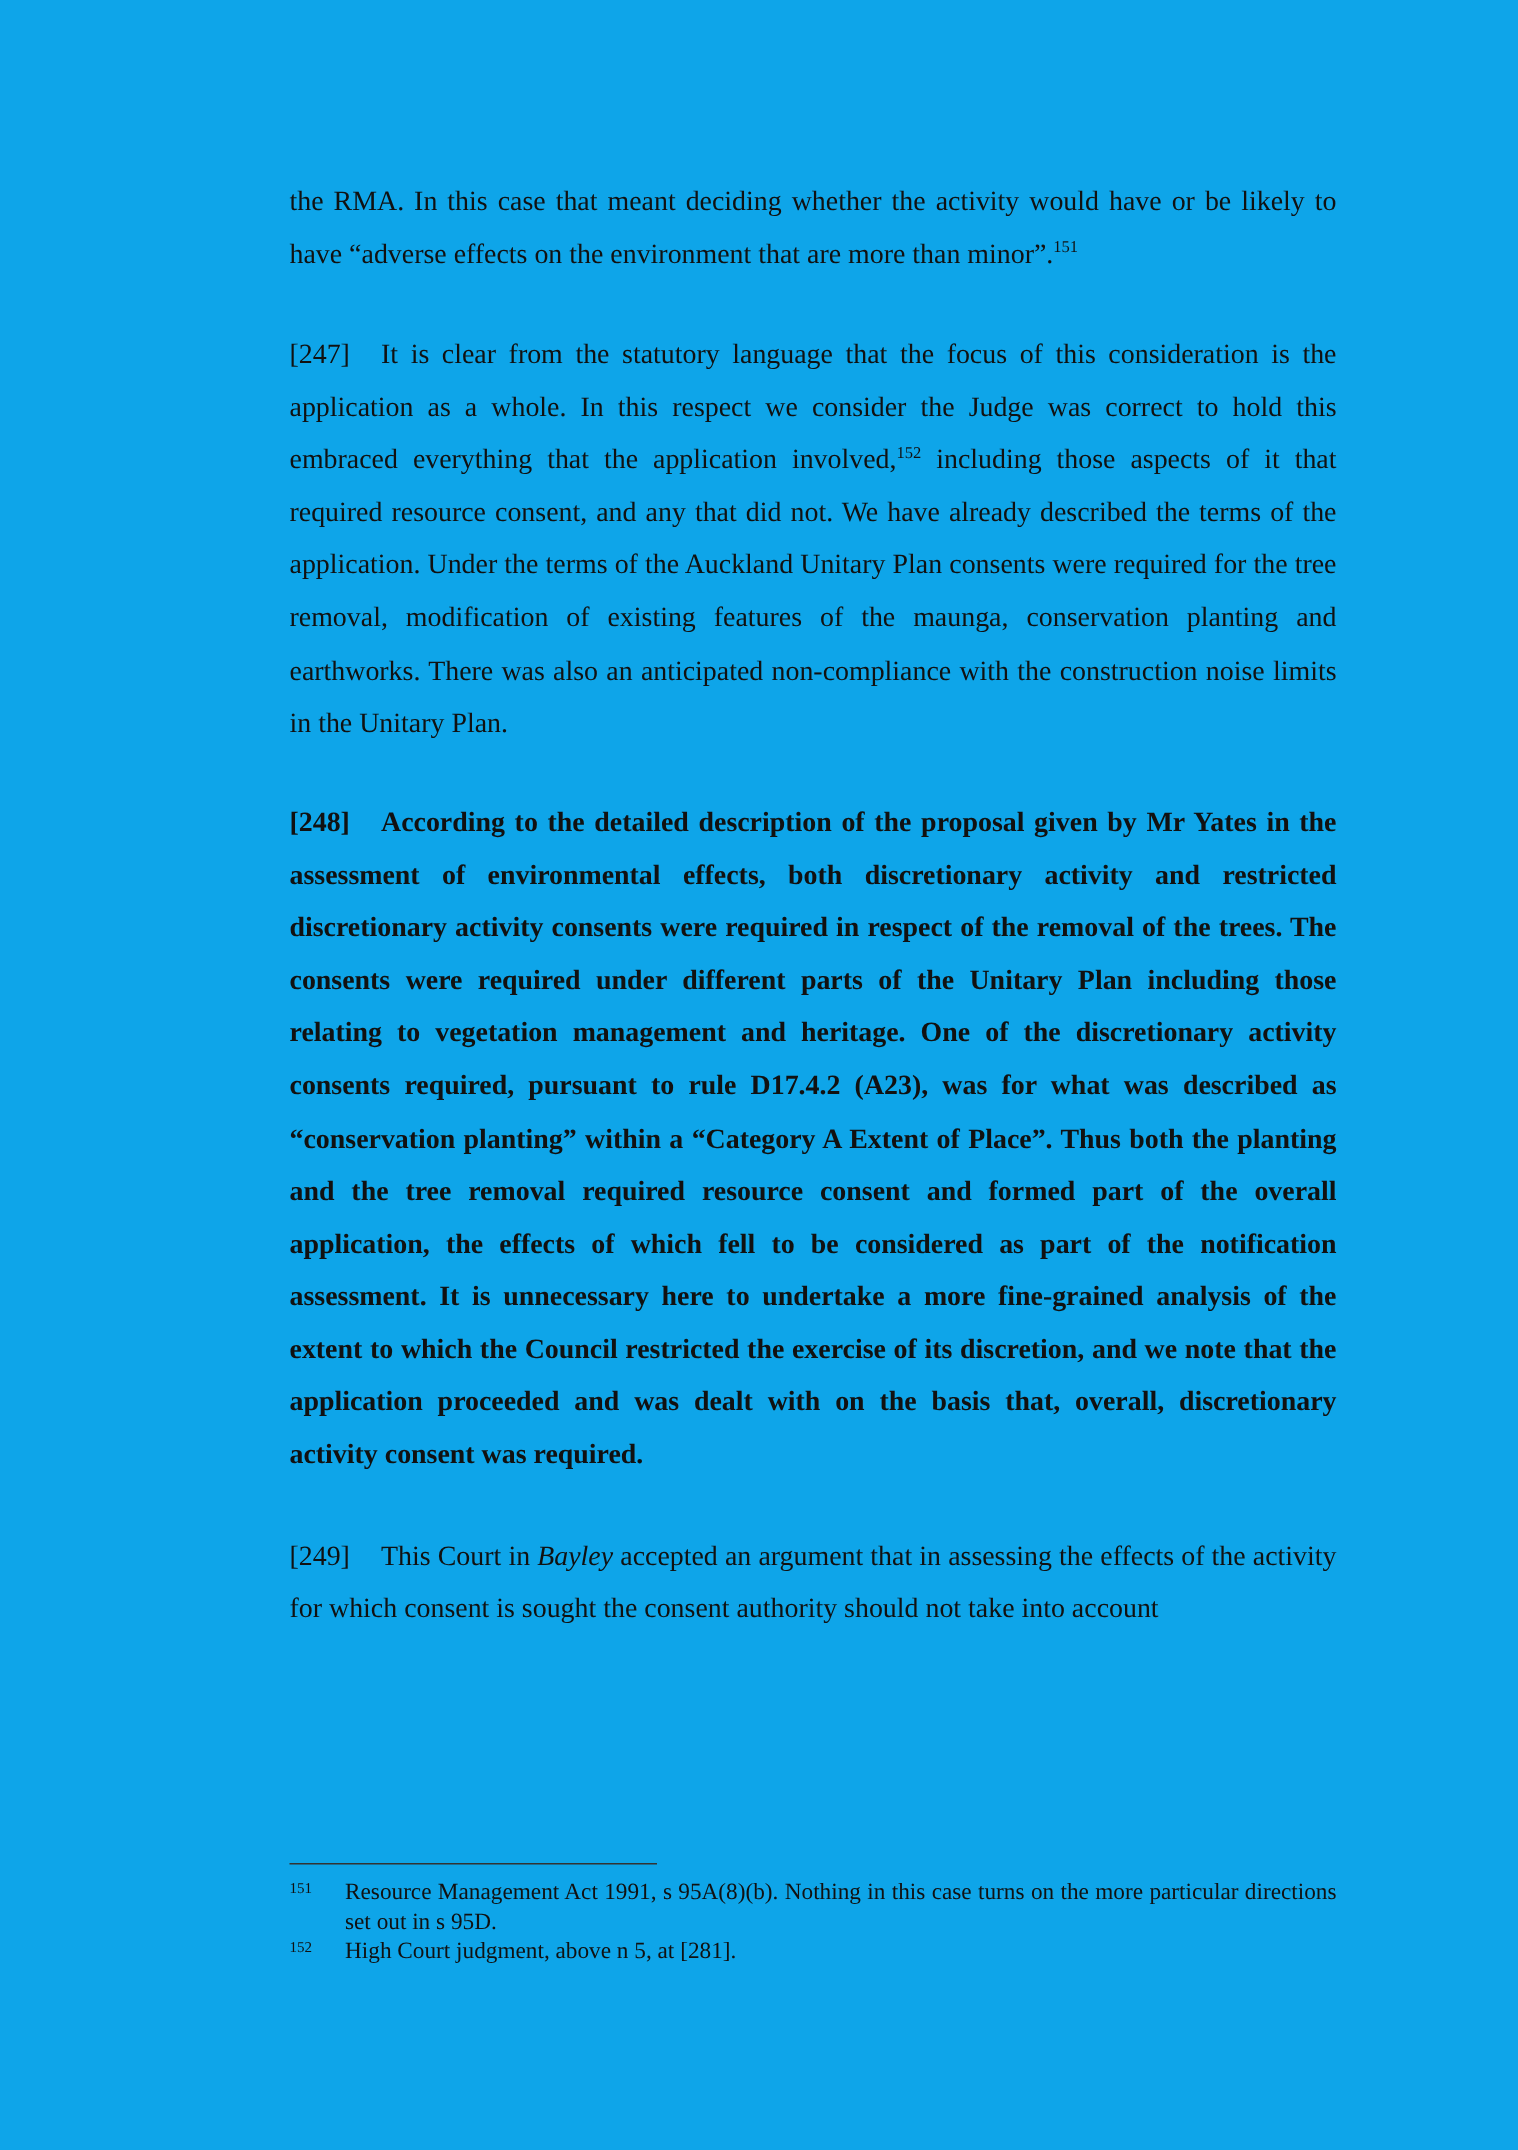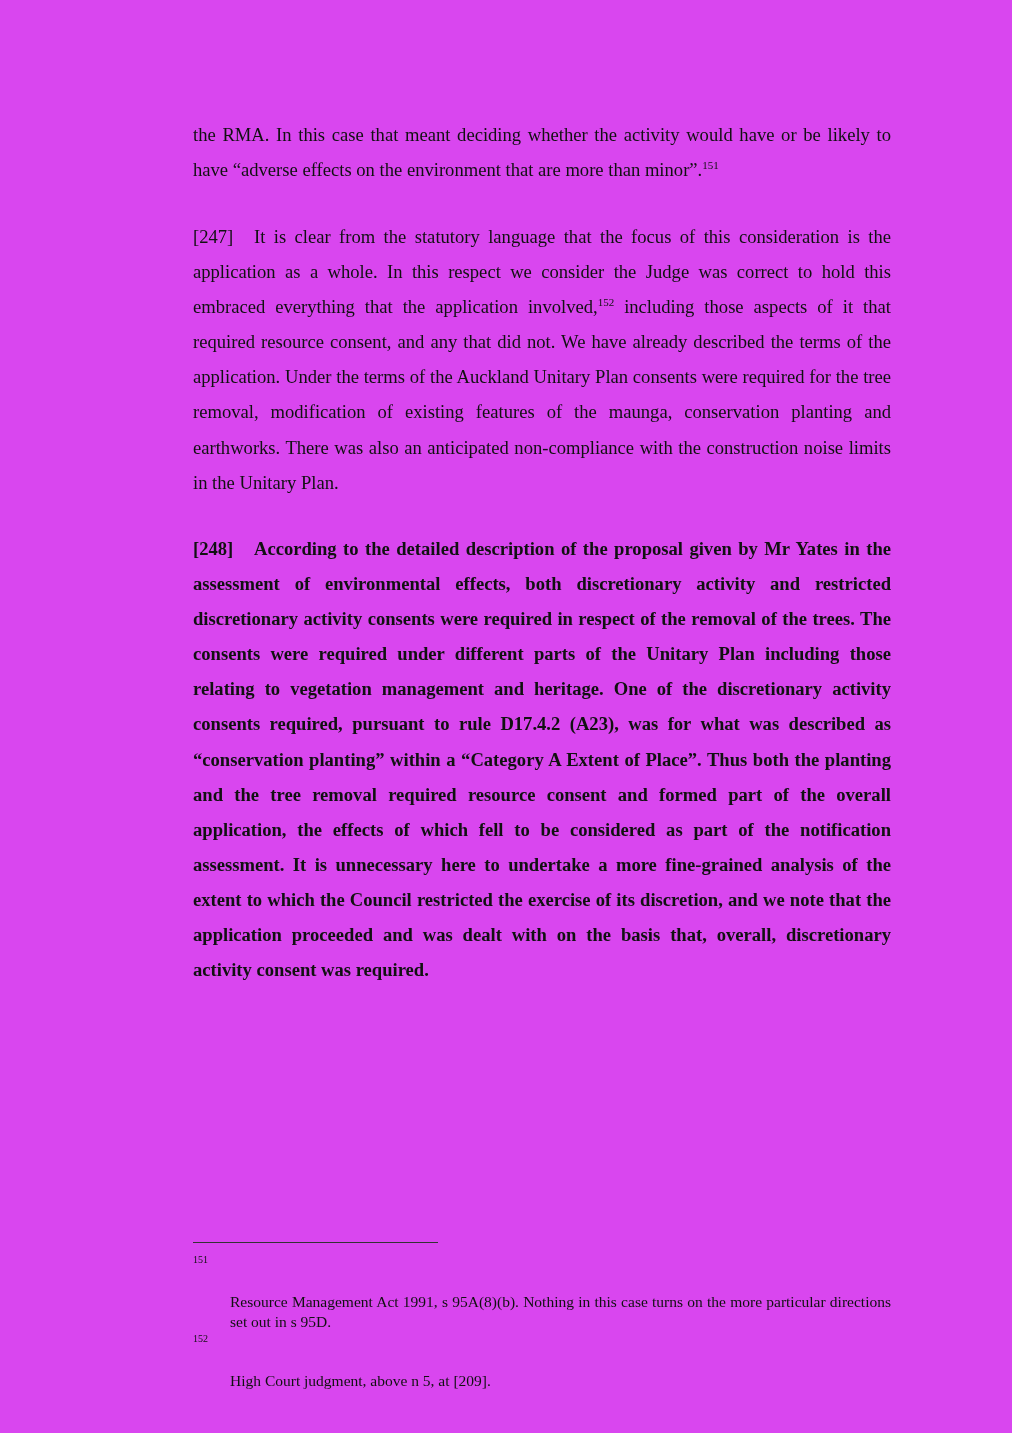--- a/index.html
+++ b/index.html
@@ -12,21 +12,21 @@
     height: 1433px;
     position: relative;
     overflow: hidden;
     font-family: "Liberation Serif", "DejaVu Serif", serif;
     color: #111111;
   }
   .page {
     position: absolute;
     left: 0; top: 0;
     width: 1012px; height: 1433px;
-    background: #d946ef;
+    background: #0ea5e9;
   }
   .body-text {
     position: absolute;
     left: 193px;
     width: 698px;
     font-size: 18.6px;
     line-height: 35.1px;
     text-align: justify;
   }
   .para {
@@ -67,48 +67,50 @@
   .fn-num {
     width: 37px;
     flex: 0 0 37px;
     font-size: 10px;
     position: relative;
     top: -2px;
   }
   .fn-text {
     flex: 1;
     text-align: justify;
-    margin-top: 40px;
   }
   em { font-style: italic; }
 </style>
 </head>
 <body>
 
 <div class="page">
 
   <div class="body-text" style="top:117px;">
     <p class="para"><span>the RMA.  In this case that meant deciding whether the activity would have or be likely to have “adverse effects on the environment that are more than minor”.</span><sup>151</sup></p>
   </div>
 
   <div class="body-text" style="top:219px;">
     <p class="para"><span class="para-num">[247]</span><span>It is clear from the statutory language that the focus of this consideration is the application as a whole.  In this respect we consider the Judge was correct to hold this embraced everything that the application involved,</span><sup>152</sup><span> including those aspects of it that required resource consent, and any that did not.  We have already described the terms of the application.  Under the terms of the Auckland Unitary Plan consents were required for the tree removal, modification of existing features of the maunga, conservation planting and earthworks.  There was also an anticipated non-compliance with the construction noise limits in the Unitary Plan.</span></p>
   </div>
 
   <div class="body-text" style="top:531px;font-weight:bold;">
     <p class="para"><span class="para-num">[248]</span><span>According to the detailed description of the proposal given by Mr Yates in the assessment of environmental effects, both discretionary activity and restricted discretionary activity consents were required in respect of the removal of the trees. The consents were required under different parts of the Unitary Plan including those relating to vegetation management and heritage.  One of the discretionary activity consents required, pursuant to rule D17.4.2 (A23), was for what was described as “conservation planting” within a “Category A Extent of Place”.  Thus both the planting and the tree removal required resource consent and formed part of the overall application, the effects of which fell to be considered as part of the notification assessment.  It is unnecessary here to undertake a more fine-grained analysis of the extent to which the Council restricted the exercise of its discretion, and we note that the application proceeded and was dealt with on the basis that, overall, discretionary activity consent was required.</span></p>
   </div>
 
+  <div class="body-text" style="top:1020px;">
+    <p class="para"><span class="para-num">[249]</span><span>This Court in </span><em>Bayley</em><span> accepted an argument that in assessing the effects of the activity for which consent is sought the consent authority should not take into account</span></p>
+  </div>
 
   <div class="footnote-rule"></div>
 
   <div class="footnotes">
     <div class="footnote">
       <span class="fn-num">151</span>
       <span class="fn-text">Resource Management Act 1991, s 95A(8)(b).  Nothing in this case turns on the more particular directions set out in s 95D.</span>
     </div>
     <div class="footnote">
       <span class="fn-num">152</span>
-      <span class="fn-text">High Court judgment, above n 5, at [209].</span>
+      <span class="fn-text">High Court judgment, above n 5, at [281].</span>
     </div>
   </div>
 
 </div>
 
 </body></html>

